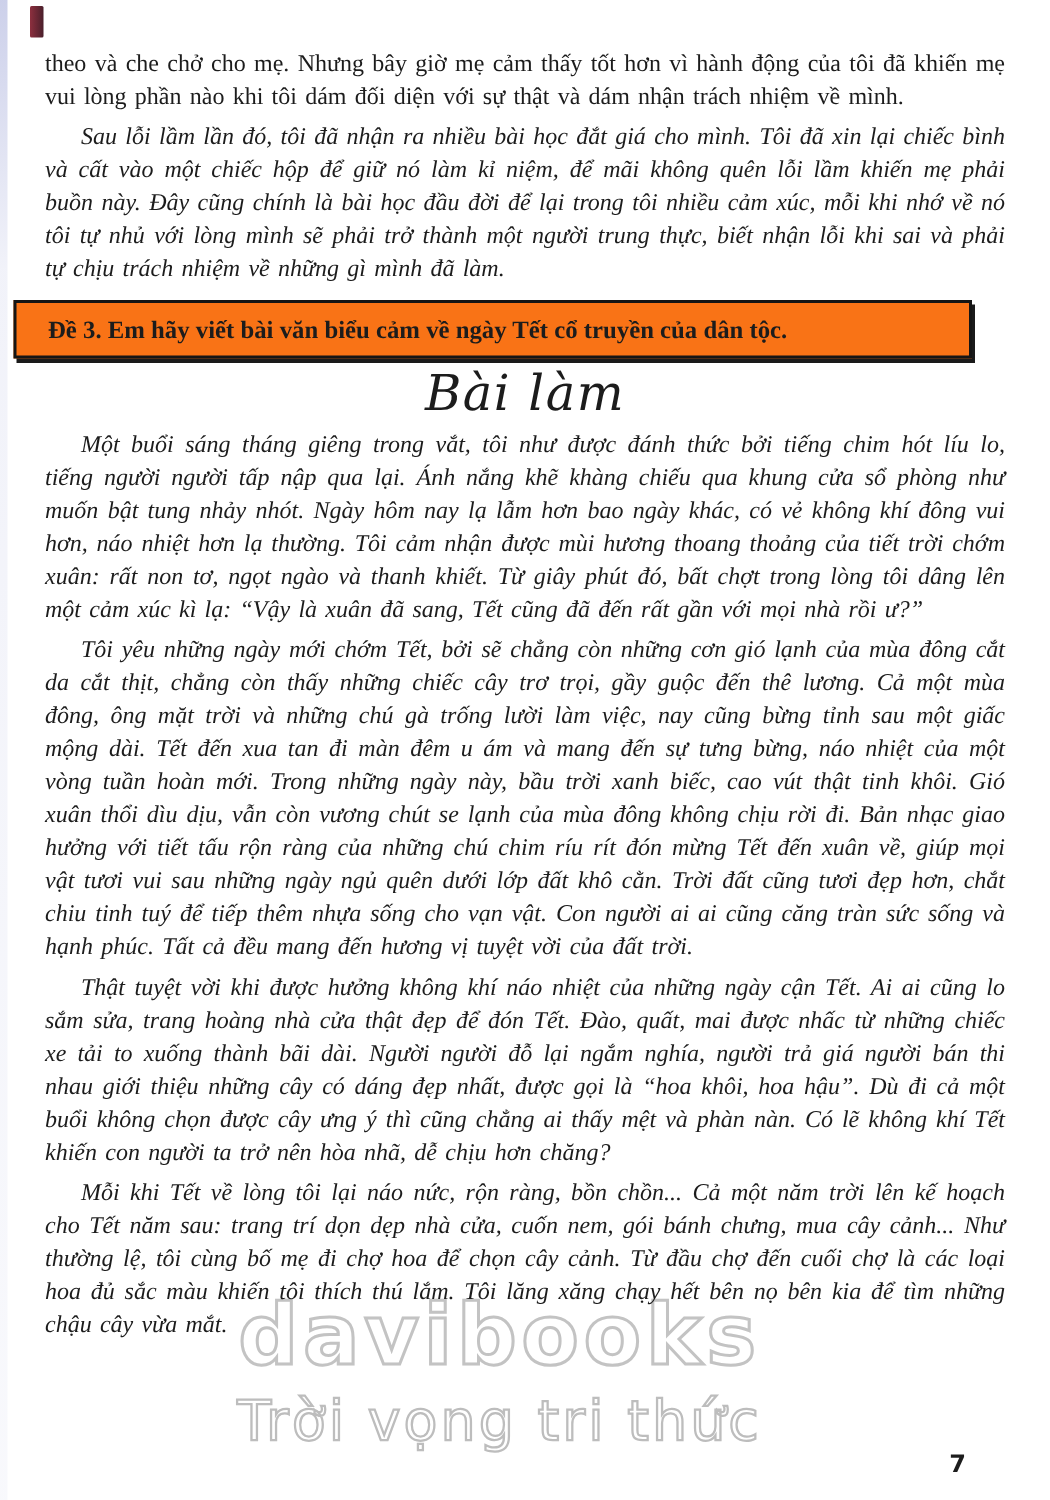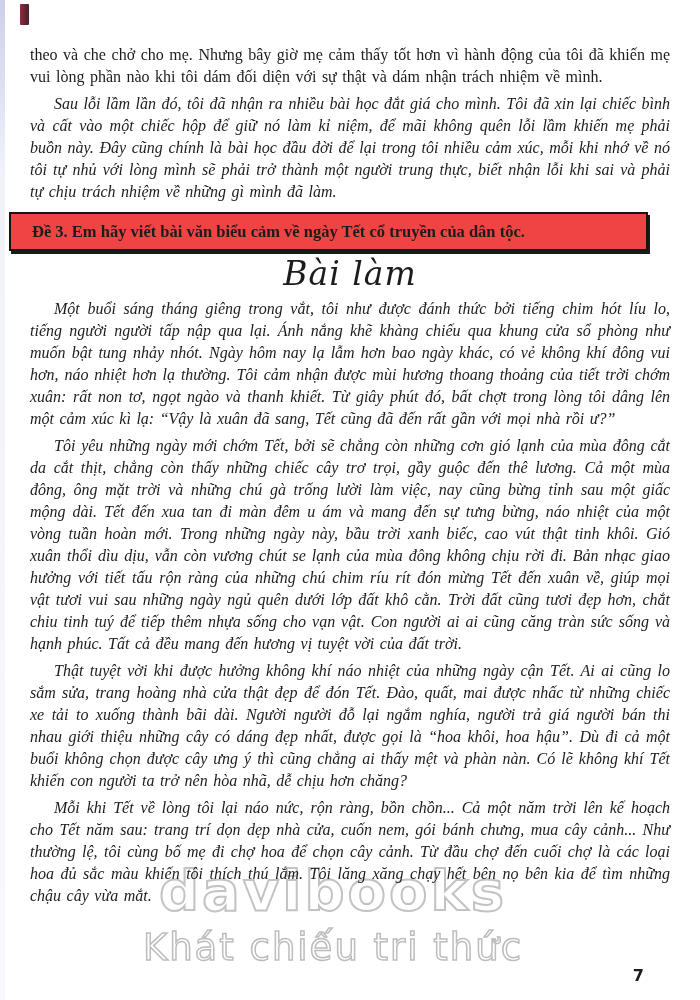--- a/index.html
+++ b/index.html
@@ -16,40 +16,40 @@
     position: absolute; left: 0; top: 0; width: 5px; height: 1000px;
     background: linear-gradient(180deg, rgba(122,132,200,0.38) 0%, rgba(122,132,200,0.10) 18%, rgba(122,132,200,0.05) 100%);
     pointer-events: none;
   }
   .corner-mark {
     position: absolute; left: 20px; top: 4px; width: 9px; height: 21px;
     background: linear-gradient(90deg, #8c2f3e, #4a1f2b);
     border-radius: 1px;
   }
   .text-col {
-    position: absolute; left: 30px; right: 30px; top: 44px;
+    position: absolute; left: 30px; right: 30px; top: 32px;
     z-index: 2;
   }
   .body-par {
     margin: 0 0 5px 0;
     font-size: 16px;
     line-height: 22px;
     text-align: justify;
     word-spacing: 1.5px;
   }
   .body-par.indent { text-indent: 24px; font-style: italic; }
   .prompt-box {
     margin: 9px 22px 8px -21px;
     border: 2px solid #151515;
     box-shadow: 2px 3px 0 0 #1a1a1a;
     padding: 7px 8px 7px 21px;
     font-weight: bold;
     font-size: 16.5px;
     line-height: 21px;
-    background: #ef4444;
+    background: #f97316;
   }
   .bai-lam {
     text-align: center;
     font-family: "DejaVu Serif", serif;
     font-style: italic;
     font-size: 33px;
     line-height: 30px;
     margin: 2px 0 9px 0;
     letter-spacing: 1px;
   }
@@ -109,18 +109,18 @@
 
         <p class="body-par indent">Thật tuyệt vời khi được hưởng không khí náo nhiệt của những ngày cận Tết. Ai ai cũng lo sắm sửa, trang hoàng nhà cửa thật đẹp để đón Tết. Đào, quất, mai được nhấc từ những chiếc xe tải to xuống thành bãi dài. Người người đỗ lại ngắm nghía, người trả giá người bán thi nhau giới thiệu những cây có dáng đẹp nhất, được gọi là “hoa khôi, hoa hậu”. Dù đi cả một buổi không chọn được cây ưng ý thì cũng chẳng ai thấy mệt và phàn nàn. Có lẽ không khí Tết khiến con người ta trở nên hòa nhã, dễ chịu hơn chăng?</p>
 
         <p class="body-par indent">Mỗi khi Tết về lòng tôi lại náo nức, rộn ràng, bồn chồn... Cả một năm trời lên kế hoạch cho Tết năm sau: trang trí dọn dẹp nhà cửa, cuốn nem, gói bánh chưng, mua cây cảnh... Như thường lệ, tôi cùng bố mẹ đi chợ hoa để chọn cây cảnh. Từ đầu chợ đến cuối chợ là các loại hoa đủ sắc màu khiến tôi thích thú lắm. Tôi lăng xăng chạy hết bên nọ bên kia để tìm những chậu cây vừa mắt.</p>
       </div>
 
   </div>
 
   <div class="watermark">
     <div class="wm1">davibooks</div>
-    <div class="wm2">Khát chiếu tri thức</div>
+    <div class="wm2">Trời vọng tri thức</div>
   </div>
 
   <div class="page-number">7</div>
 
 </div>
 
 </body></html>

